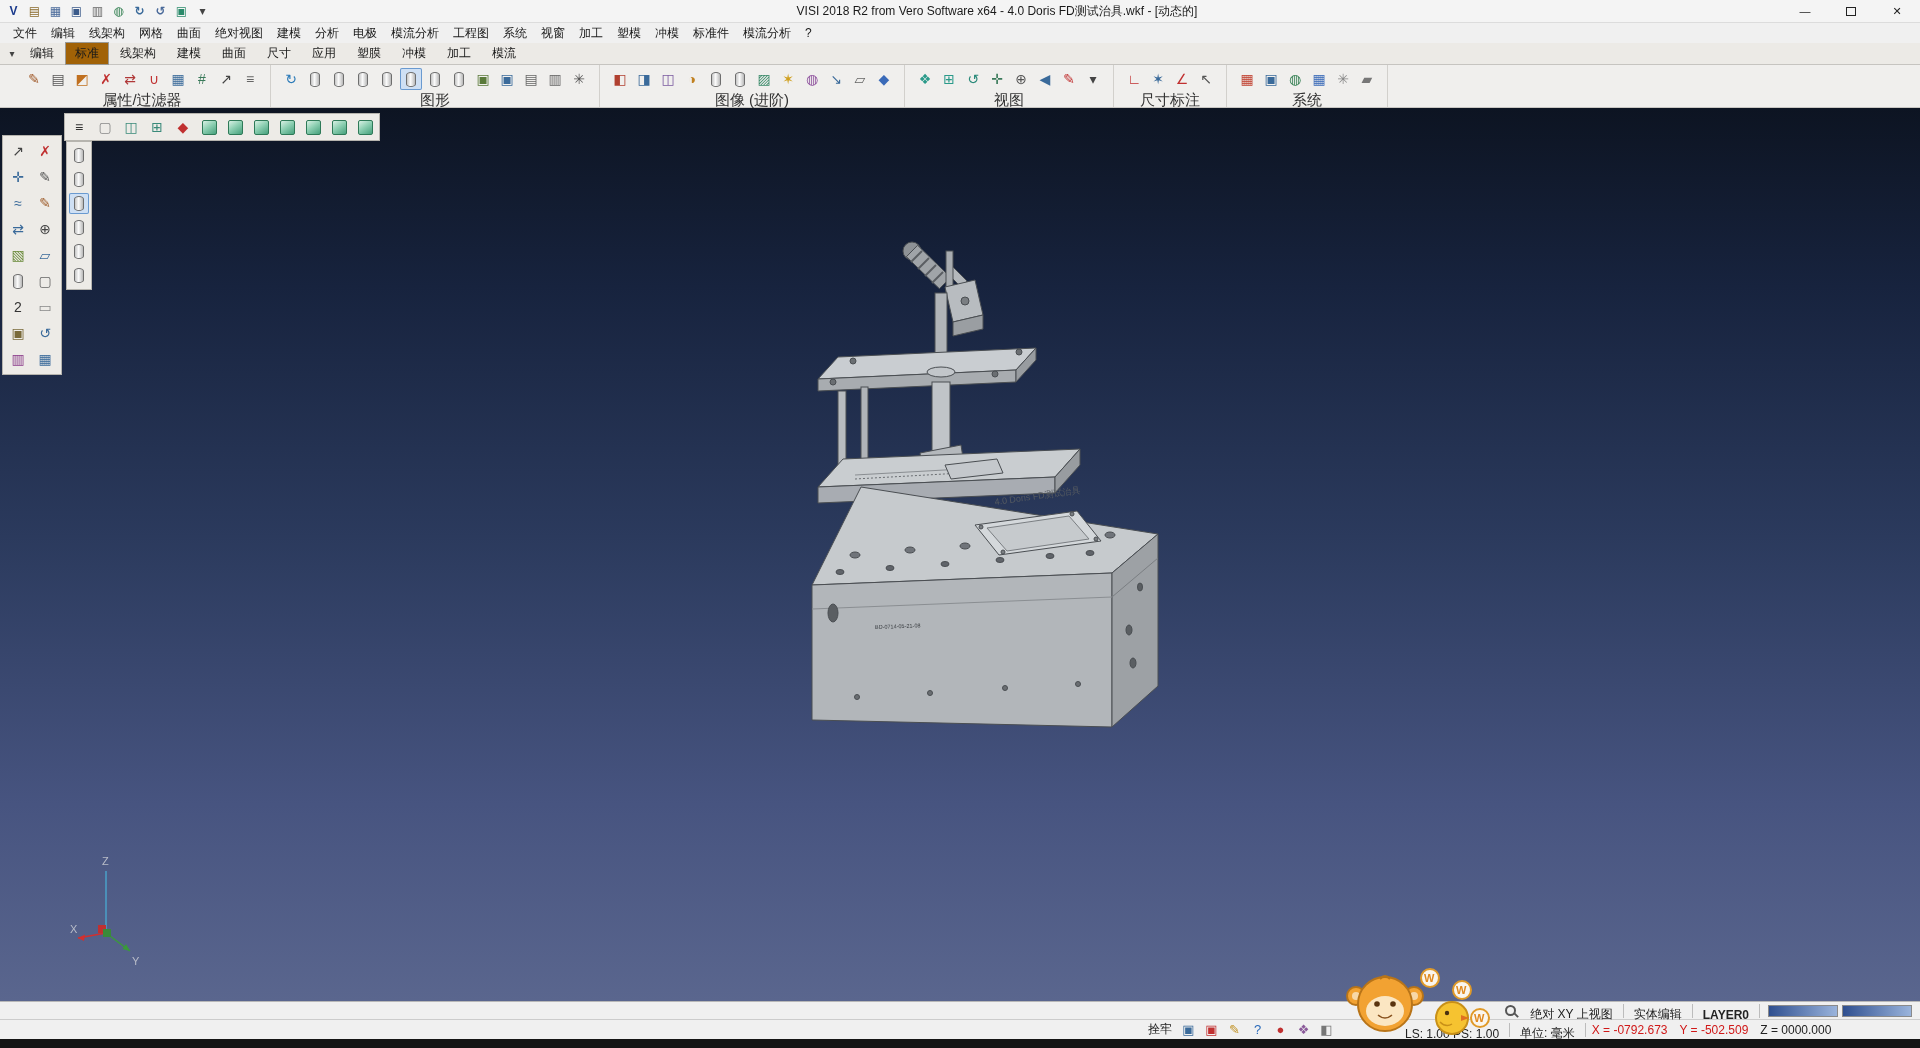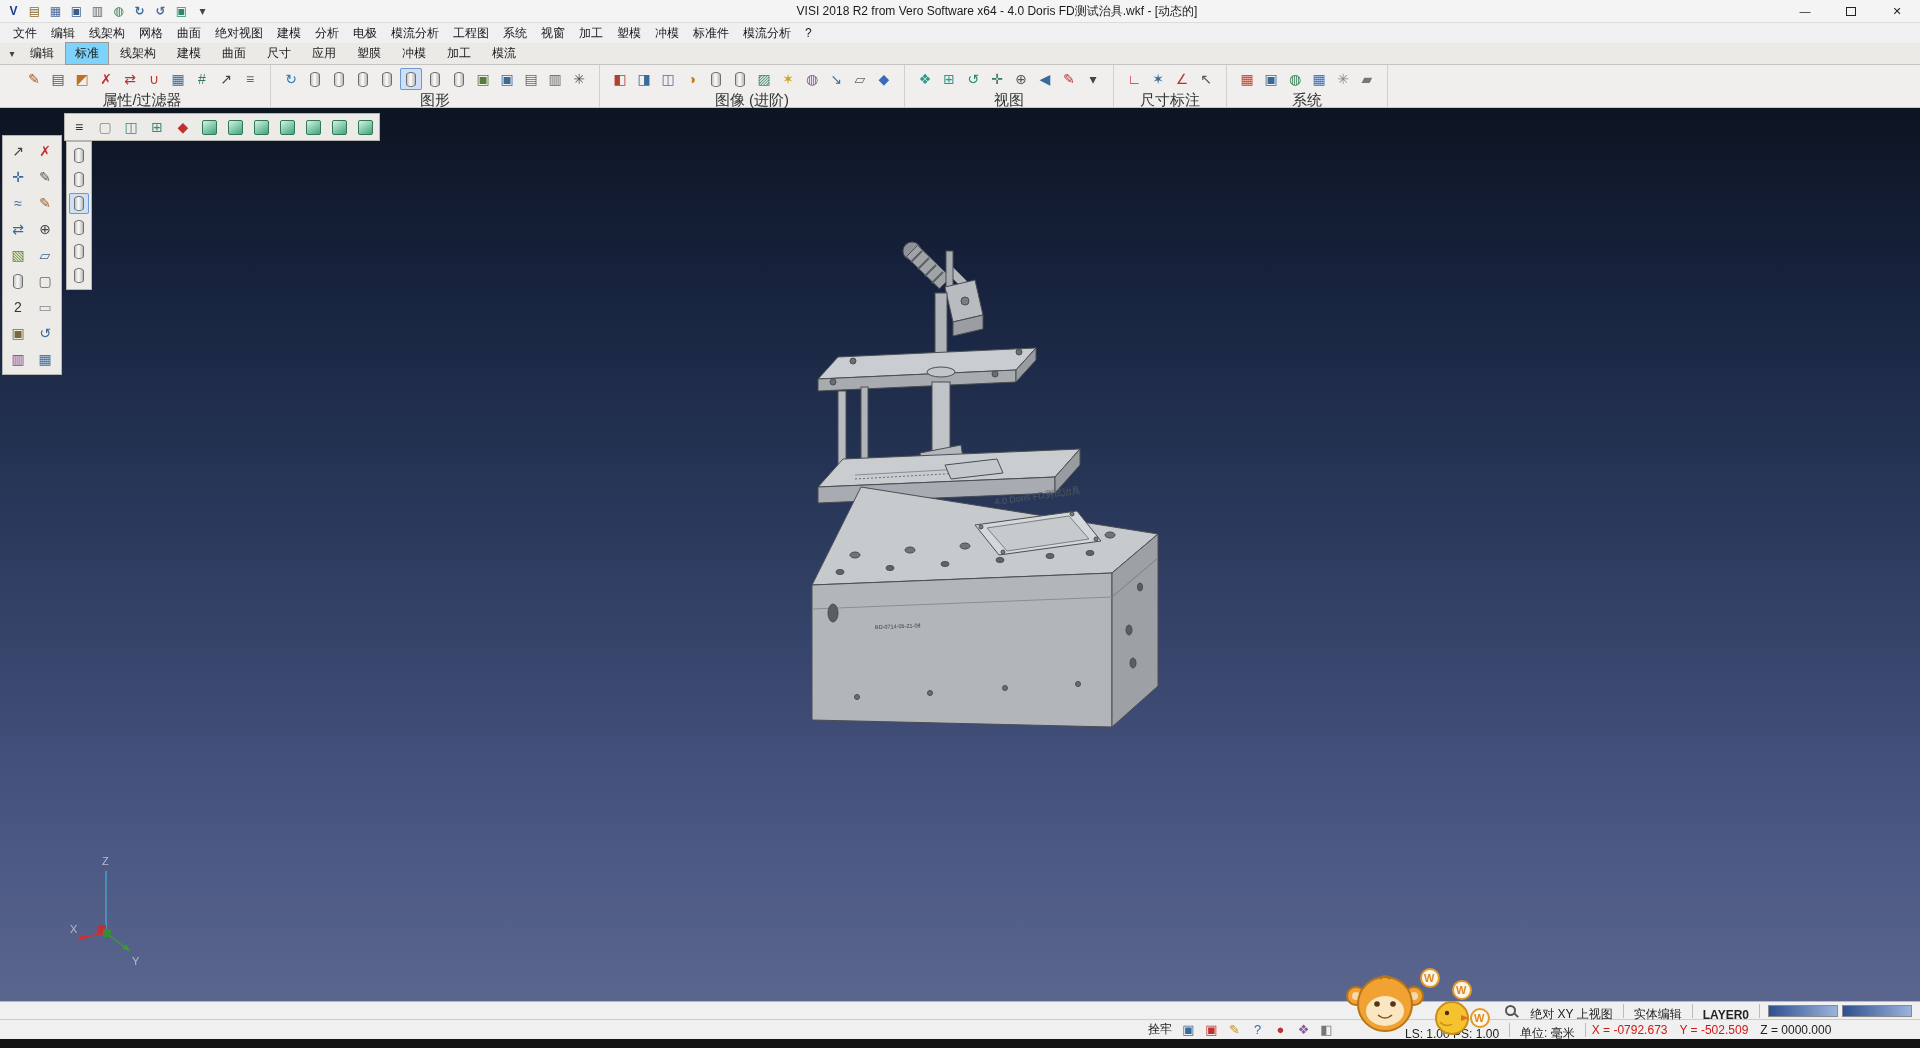--- a/index.html
+++ b/index.html
@@ -17,21 +17,21 @@
   .wmax { width:10px; height:9px; border:1px solid #222; display:inline-block; }
 
   
   .menubar { height:20px; background:#f0f0f0; display:flex; align-items:center; padding-left:6px; }
   .menu-item { font-size:12px; color:#1a1a1a; padding:2px 7px; cursor:default; }
 
   
   .tabbar { height:22px; background:#eceae6; display:flex; align-items:center; padding-left:4px; border-bottom:1px solid #c6c4c0; }
   .tab-drop { width:16px; font-size:10px; color:#444; text-align:center; }
   .tab { font-size:12px; color:#1a1a1a; padding:2px 9px; border:1px solid transparent; margin-right:1px; }
-  .tab.active { background:#7dd3fc; border:1px solid #9a9a96; }
+  .tab.active { background:#a16207; border:1px solid #9a9a96; }
 
   
   .toolbar { height:43px; background:#f0efed; display:flex; padding-left:14px; border-bottom:1px solid #c8c6c2; }
   .tgroup { display:flex; flex-direction:column; padding:0 9px; border-right:1px solid #d2d0cc; }
   .ticons { display:flex; gap:2px; align-items:center; height:28px; }
   .ticon { width:22px; height:22px; display:flex; align-items:center; justify-content:center; border-radius:2px; }
   .tglyph { font-size:14px; line-height:1; color:var(--ic,#444); }
   .ticon.cyl .tglyph { display:block; width:10px; height:15px; font-size:0;
     background:linear-gradient(90deg,#c6c6c6,#fbfbfb 45%,#b9b9b9); border:1px solid #6e6e6e; border-radius:5px/3px; }
   .ticon.cube .tglyph { display:block; width:15px; height:15px; font-size:0;

